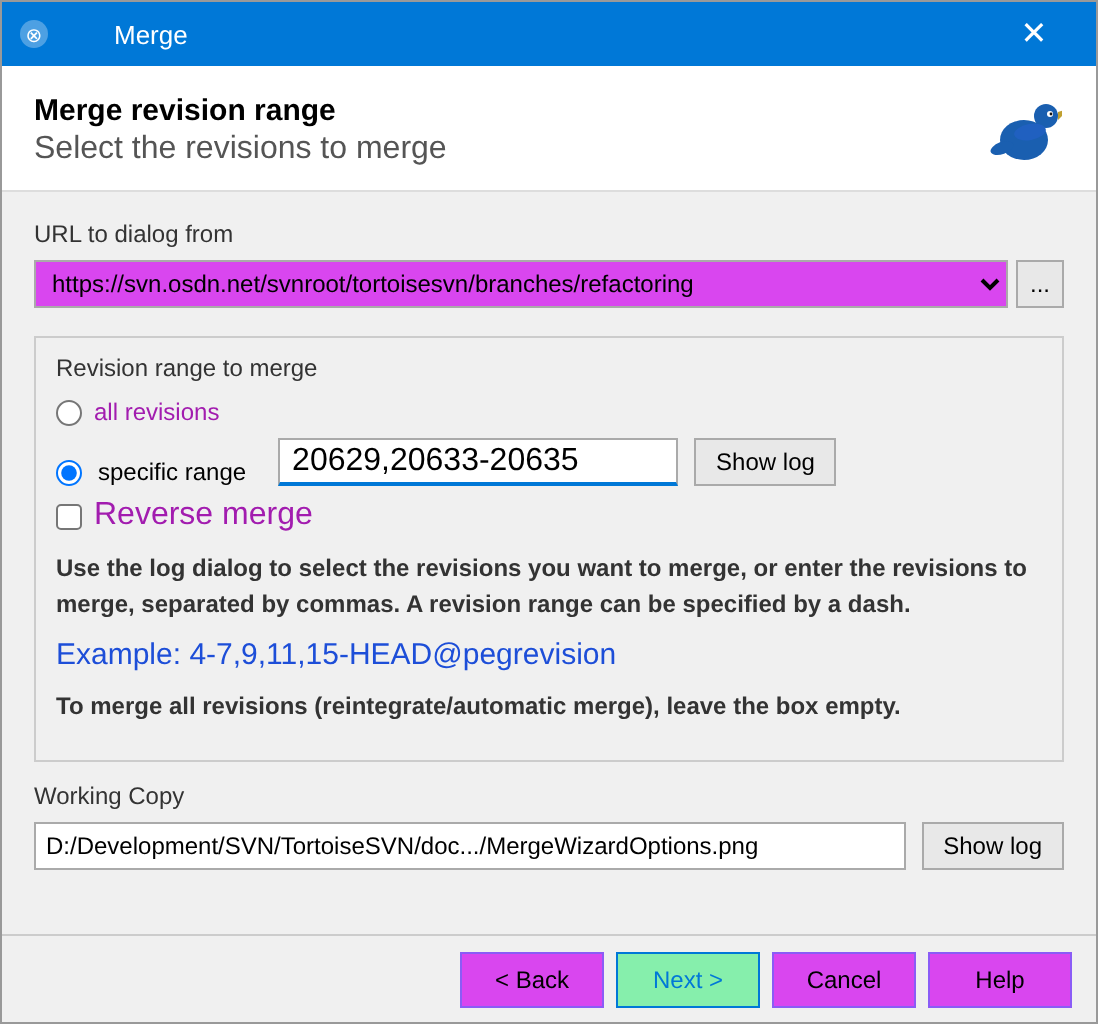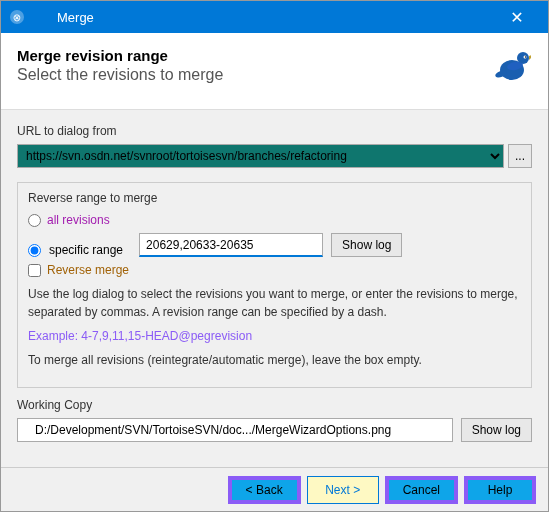--- a/index.html
+++ b/index.html
@@ -49,21 +49,21 @@
       height: 32px;
       display: flex;
       align-items: center;
       justify-content: center;
       cursor: pointer;
       font-size: 16px;
       color: white;
     }
     .header-banner {
       background: white;
-      padding: 12px 16px 24px 16px;
+      padding: 12px 16px 10px 16px;
       border-bottom: 1px solid #ddd;
       display: flex;
       align-items: center;
       justify-content: space-between;
       flex-shrink: 0;
     }
     .header-text-block { }
     .header-title {
       font-size: 15px;
       font-weight: 600;
@@ -141,98 +141,99 @@
       font-size: 12px;
       color: #a21caf;
     }
     .specific-range-row {
       display: flex;
       align-items: flex-end;
       gap: 8px;
       margin-bottom: 6px;
     }
     .range-input {
-      width: 184px;
+      width: 200px;
       height: 24px;
       border: 1px solid #aaa;
       border-bottom: 2px solid #0078d7;
       padding: 2px 6px;
-      font-size: 12px;
+      font-size: 16px;
       background: white;
       outline: none;
     }
     .show-log-btn {
       height: 24px;
       padding: 0 10px;
       border: 1px solid #aaa;
       background: #e8e8e8;
       cursor: pointer;
       font-size: 12px;
     }
     .checkbox-row {
       display: flex;
       align-items: center;
       margin-bottom: 8px;
     }
     .checkbox-row input[type=checkbox] {
       margin-right: 6px;
     }
     .checkbox-row label {
-      font-size: 12px;
-      color: #a16207;
+      font-size: 16px;
+      color: #a21caf;
     }
     .info-text {
       font-size: 12px;
       color: #333;
       line-height: 1.5;
       margin-bottom: 8px;
+      font-weight: bold;
     }
     .example-text {
-      font-size: 12px;
-      color: #8b5cf6;
+      font-size: 15px;
+      color: #1d4ed8;
       margin-bottom: 8px;
     }
     .working-copy-section {
       margin-top: 8px;
     }
     .working-copy-row {
       display: flex;
       align-items: center;
       gap: 8px;
     }
     .wc-input {
       flex: 1;
       height: 24px;
       border: 1px solid #aaa;
-      padding: 2px 17px;
+      padding: 2px 5px;
       font-size: 12px;
       background: white;
     }
     .footer {
       height: 44px;
       background: #f0f0f0;
       border-top: 1px solid #ccc;
       display: flex;
       align-items: center;
       justify-content: flex-end;
       padding: 0 12px;
       gap: 6px;
       flex-shrink: 0;
     }
     .btn {
       height: 28px;
       min-width: 72px;
-      border: 4px solid #8b5cf6;
-      background: #0ea5e9;
+      border: 1px solid #8b5cf6;
+      background: #d946ef;
       cursor: pointer;
       font-size: 12px;
       padding: 0 14px;
     }
     .btn-primary {
-      background: #fef9c3;
+      background: #86efac;
       border: 1px solid #0078d7;
       color: #0078d7;
       font-weight: 500;
     }
   </style>
 </head>
 <body>
 
 <div class="window">
 
@@ -273,28 +274,28 @@
           <ellipse cx="22" cy="22" rx="8" ry="4" fill="#2060c0" transform="rotate(-10,22,22)"></ellipse>
         </g>
       </svg>
     </div>
   </div>
 
   <div class="content">
 
     <div class="section-label">URL to dialog from</div>
     <div class="url-row">
-      <select class="url-input" style="height:24px; flex:1; font-size:12px; border:1px solid #aaa; background:#0f766e; padding: 2px 4px;">
+      <select class="url-input" style="height:24px; flex:1; font-size:12px; border:1px solid #aaa; background:#d946ef; padding: 2px 4px;">
         <option>https://svn.osdn.net/svnroot/tortoisesvn/branches/refactoring</option>
       </select>
       <button class="url-browse-btn">...</button>
     </div>
 
     <div class="group-box">
-      <div class="group-title">Reverse range to merge</div>
+      <div class="group-title">Revision range to merge</div>
 
       <div class="radio-row">
         <input type="radio" id="allrev" name="revrange" style="">
         <label for="allrev">all revisions</label>
       </div>
 
       <div class="specific-range-row">
         <input type="radio" id="specrev" name="revrange" checked="" style="">
         <label for="specrev" style="font-size:12px; margin-right:8px;">specific range</label>
         <input type="text" class="range-input" value="20629,20633-20635" style="">

